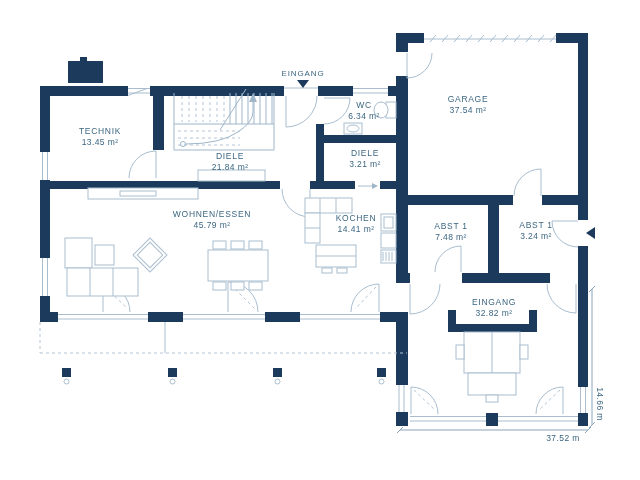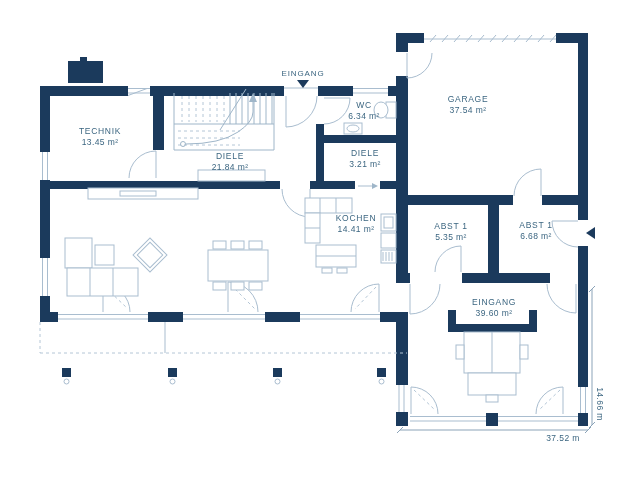--- a/index.html
+++ b/index.html
@@ -263,32 +263,36 @@
   <div>6.34 m²</div>
 </div>
 <div class="lbl" style="left:365px;top:159px">
   <div class="nm">DIELE</div>
   <div>3.21 m²</div>
 </div>
 <div class="lbl" style="left:468px;top:105px">
   <div class="nm">GARAGE</div>
   <div>37.54 m²</div>
 </div>
+<div class="lbl" style="left:212px;top:220px">
+  <div class="nm">WOHNEN/ESSEN</div>
+  <div>45.79 m²</div>
+</div>
 <div class="lbl" style="left:356px;top:224px">
   <div class="nm">KOCHEN</div>
   <div>14.41 m²</div>
 </div>
 <div class="lbl" style="left:451px;top:232px">
   <div class="nm">ABST 1</div>
-  <div>5.35 m²</div>
+  <div>7.48 m²</div>
 </div>
 <div class="lbl" style="left:536px;top:231px">
   <div class="nm">ABST 1</div>
-  <div>6.68 m²</div>
+  <div>3.24 m²</div>
 </div>
 <div class="lbl" style="left:494px;top:308px">
   <div class="nm">EINGANG</div>
-  <div>39.60 m²</div>
+  <div>32.82 m²</div>
 </div>
 
 <div class="lbl" style="left:563px;top:438px">37.52 m</div>
 <div class="lbl lbl-rot" style="left:599px;top:404px">14.66 m</div>
 </div>
 
 </body></html>

